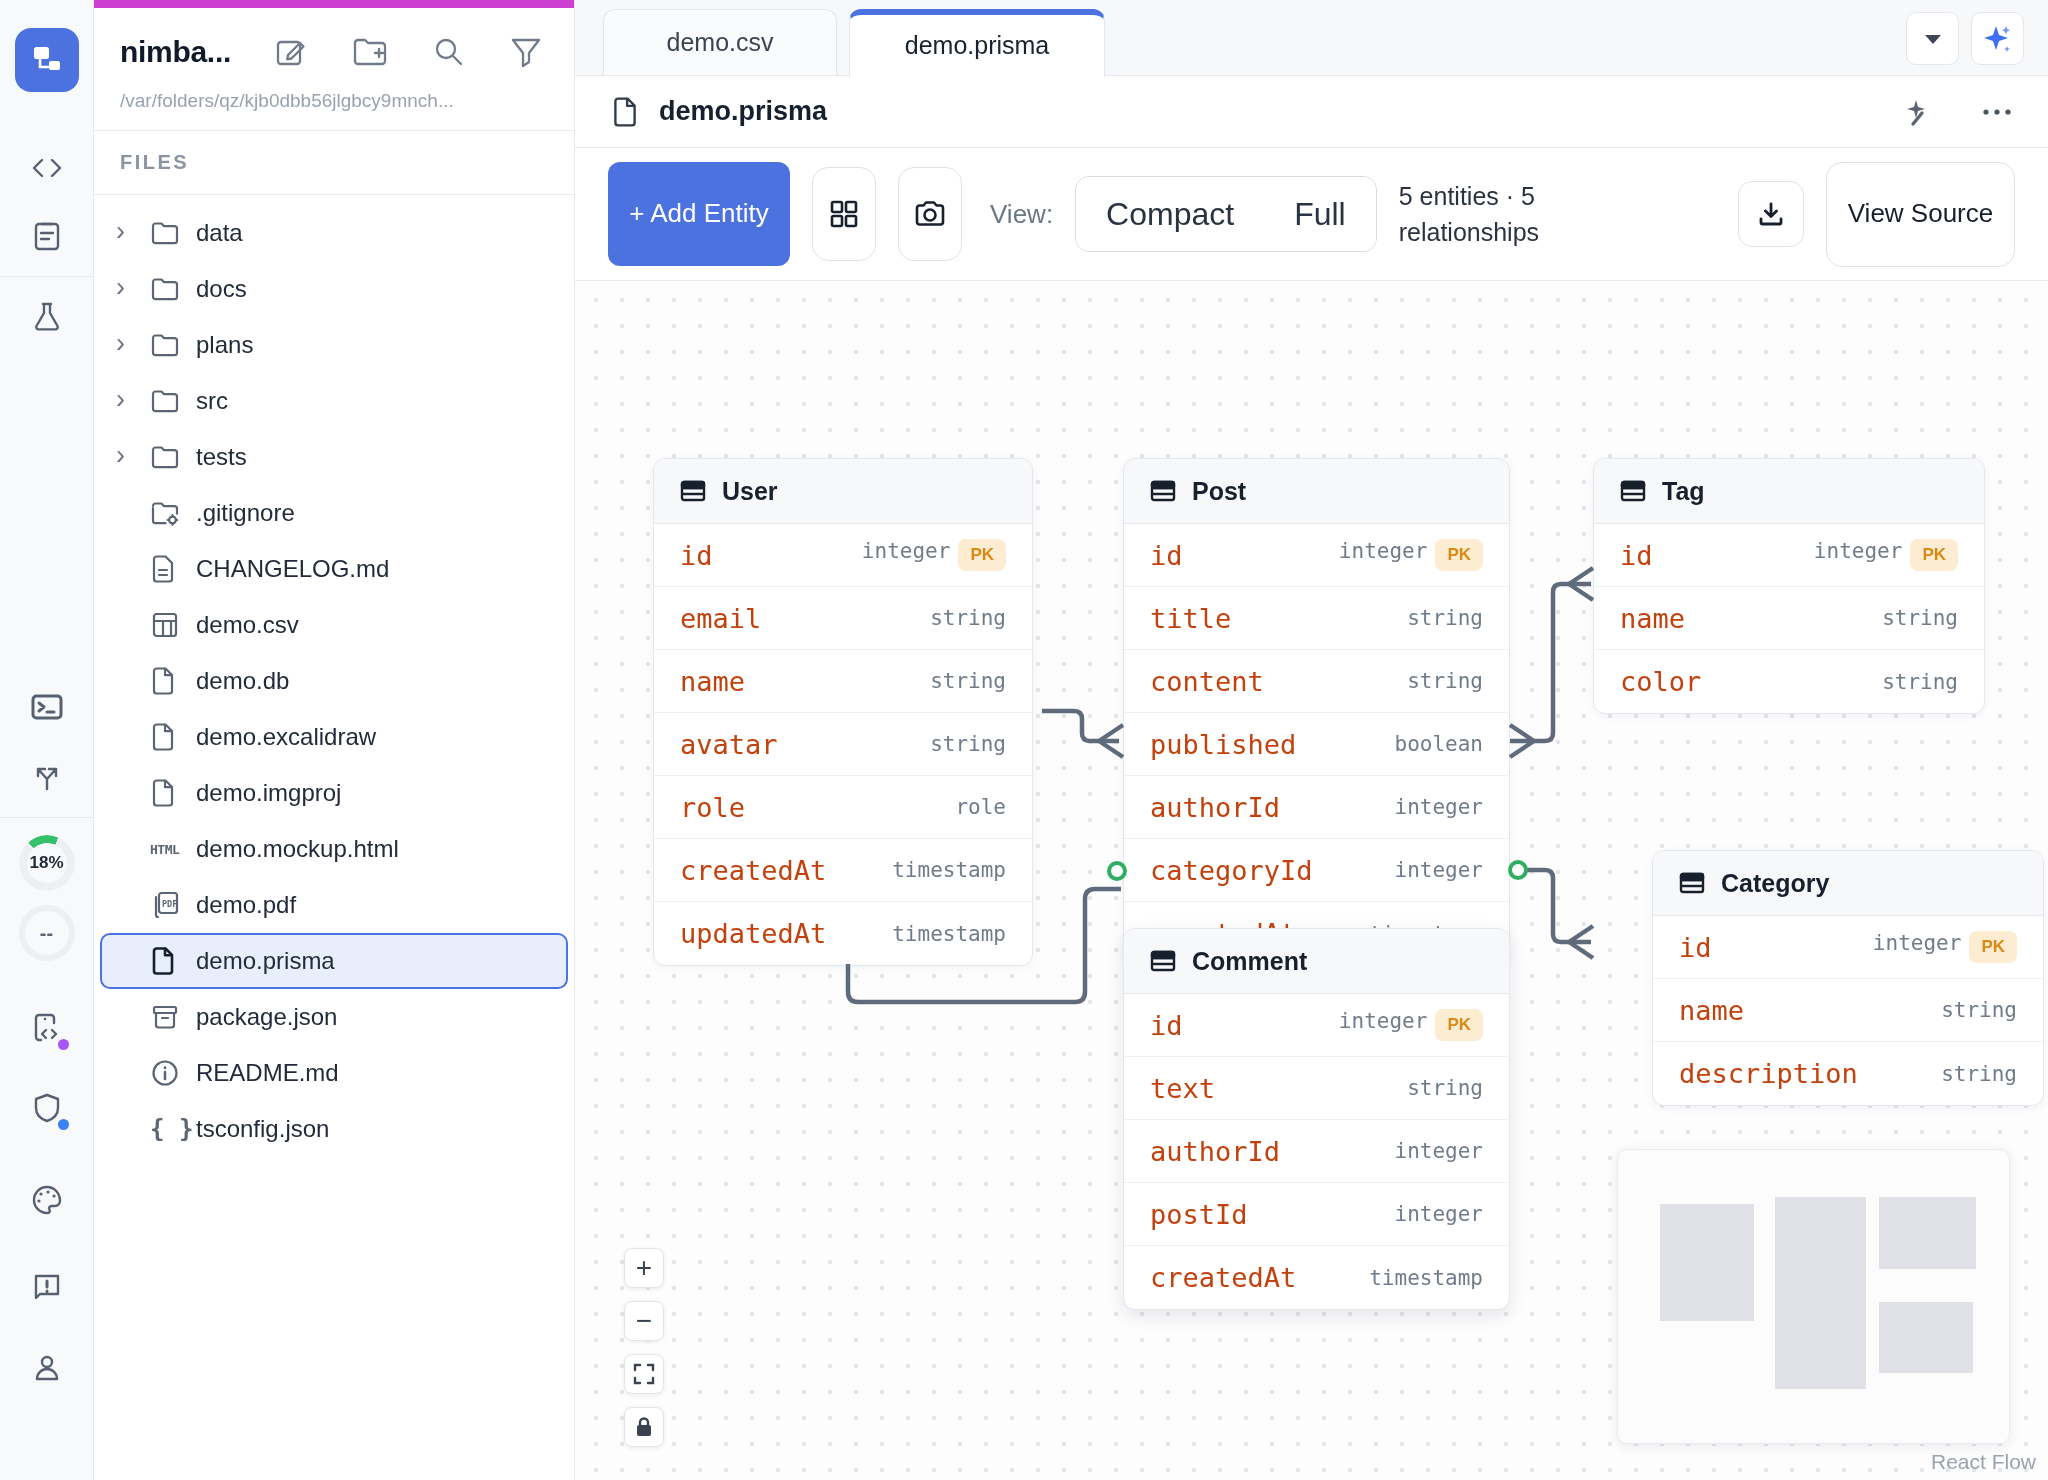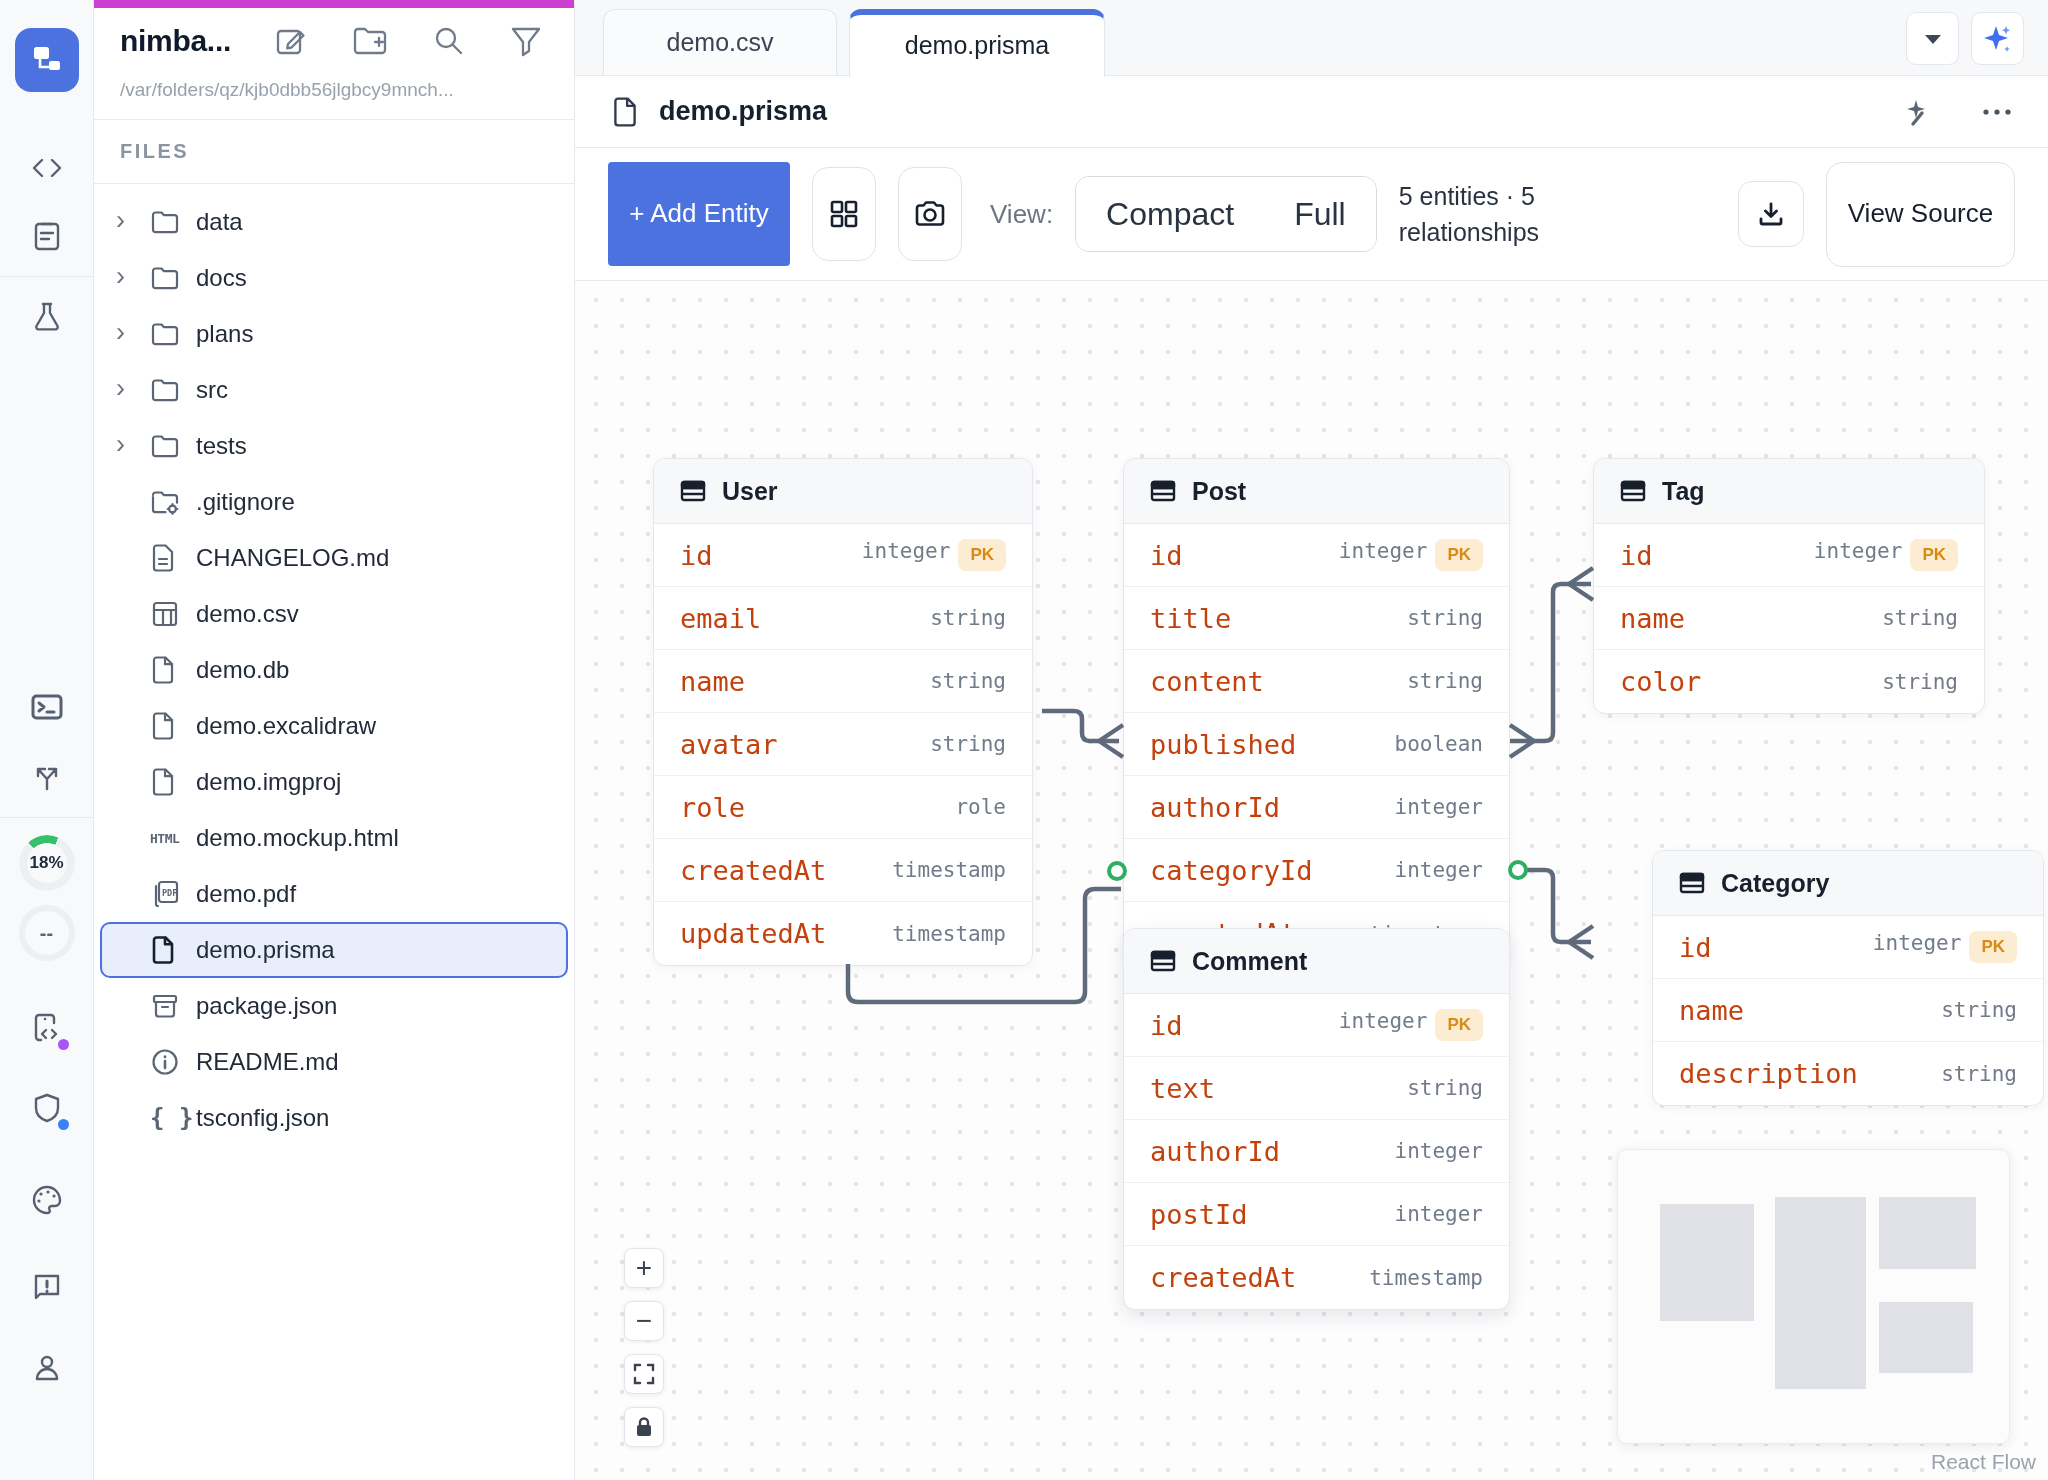--- a/index.html
+++ b/index.html
@@ -21,21 +21,21 @@
     font-weight:700; font-size:17px; color:#222b3a; position:relative; margin:7px 0; }
   .ring18 { background:conic-gradient(from 318deg,#35c06a 0 66deg,#edeff3 66deg 360deg);
     -webkit-mask:radial-gradient(closest-side,transparent 70%,#000 72%);
             mask:radial-gradient(closest-side,transparent 70%,#000 72%); position:absolute; inset:0; border-radius:50%; }
   .ring2 { border:6px solid #edeff3; color:#5b6472; font-size:20px; }
 
   
   .sidebar { width:481px; flex:0 0 481px; background:#fff; border-right:1.5px solid #e6e8ee;
     position:relative; display:flex; flex-direction:column; }
   .magenta-bar { height:8px; width:100%; background:#cd3fd1; }
-  .sb-head { padding:15px 26px 0 26px; }
+  .sb-head { padding:26px 26px 0 26px; }
   .sb-title-row { display:flex; align-items:center; }
   .sb-title { font-size:30px; font-weight:700; color:#101a2b; letter-spacing:-.3px; }
   .sb-tools { display:flex; gap:42px; margin-left:42px; }
   .sb-tools svg { stroke:#707a89; fill:none; stroke-width:2.3; stroke-linecap:round; stroke-linejoin:round; cursor:pointer; }
   .sb-path { font-size:19px; color:#99a1ad; margin:20px 0 18px 0; white-space:nowrap; overflow:hidden; }
   .sb-sec { border-top:1.5px solid #e9ebf0; border-bottom:1.5px solid #e9ebf0; padding:20px 26px; }
   .sb-sec-label { font-size:20px; font-weight:700; letter-spacing:2.5px; color:#8b93a0; }
   .ftree { padding:10px 6px 0 6px; }
   .frow { display:flex; align-items:center; height:56px; padding:0 14px; border-radius:10px;
     border:2px solid transparent; cursor:pointer; }
@@ -62,21 +62,21 @@
     display:flex; align-items:center; justify-content:center; cursor:pointer; }
 
   .file-head { height:72px; background:#fff; border-bottom:1.5px solid #e9ebf0;
     display:flex; align-items:center; padding:0 36px; }
   .file-head .title { font-size:27px; font-weight:600; color:#16202e; margin-left:20px; }
   .fh-right { margin-left:auto; display:flex; gap:50px; align-items:center; }
   .fh-right svg { cursor:pointer; }
 
   .toolbar { height:133px; background:#fff; border-bottom:1.5px solid #e6e8ee;
     display:flex; align-items:center; padding:0 33px; gap:22px; }
-  .add-btn { width:182px; height:104px; background:#4c72e0; color:#fff; border:none; border-radius:4px;
+  .add-btn { width:182px; height:104px; background:#4c72e0; color:#fff; border:none; border-radius:12px;
     font-size:26px; font-family:inherit; line-height:1.3; cursor:pointer; }
   .tb-btn { width:64px; height:94px; background:#fff; border:1.5px solid #dfe3e9; border-radius:16px;
     display:flex; align-items:center; justify-content:center; cursor:pointer; }
   .view-label { font-size:26px; color:#6d7684; margin-left:6px; }
   .seg { display:flex; border:1.5px solid #d6dae1; border-radius:14px; overflow:hidden; height:76px; }
   .seg-item { padding:0 30px; display:flex; align-items:center; font-size:32px; color:#2a3342;
     background:#fff; cursor:pointer; }
   .seg-item.on { background:#4c72e0; color:#fff; }
   .stats { width:180px; font-size:25px; color:#2a3240; line-height:1.45; }
   .spacer { flex:1; }

